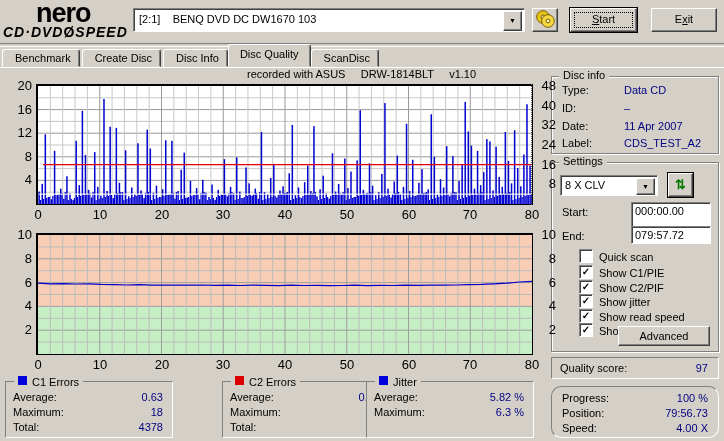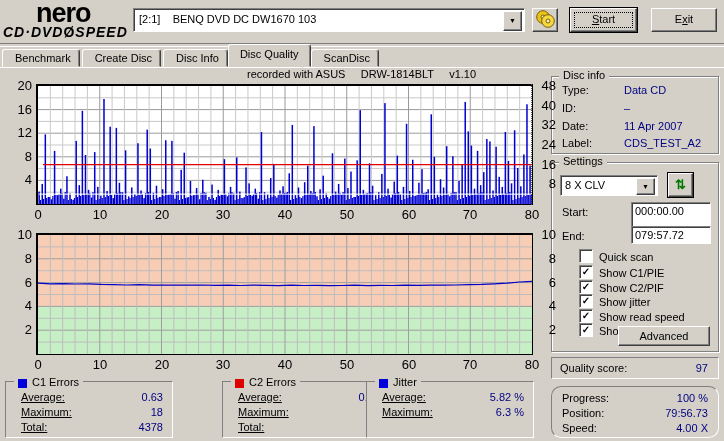--- a/index.html
+++ b/index.html
@@ -49,23 +49,23 @@
   .rowvalue{position:absolute;color:#000080;}
   .navy{color:#000080;}
   .field{position:absolute;padding:2px 0 0 3px;font-size:11px;}
   .cbrow{position:absolute;left:27px;display:flex;align-items:flex-end;}
   .cbox{width:12px;height:12px;background:#fff;border:1px solid;border-color:#808080 #fff #fff #808080;
         box-shadow:inset 1px 1px 0 #404040;margin-right:6px;text-align:center;
         font-size:10px;font-weight:bold;line-height:12px;color:#000;}
   
   .statbox{width:166px;height:55px;background:#d4d0c8;}
   .statlegend{position:absolute;top:-6px;left:8px;background:#d4d0c8;padding:0 4px;
-              display:flex;align-items:flex-end;line-height:12px;}
+              display:flex;align-items:flex-start;line-height:12px;}
   .sq{display:inline-block;width:9px;height:9px;margin-right:5px;}
-  .srow-label{position:absolute;left:15px;text-decoration:underline;}
+  .srow-label{position:absolute;left:7px;}
   .srow-value{position:absolute;right:9px;color:#000080;text-align:right;}
   .refresh{font-size:13px;font-weight:bold;color:#007800;line-height:22px;text-align:center;}
   u{text-decoration:underline;}
 </style>
 </head>
 <body>
 
 <div id="app">
 
   <div class="abs" style="left:3px;top:1px;width:130px;height:42px">

